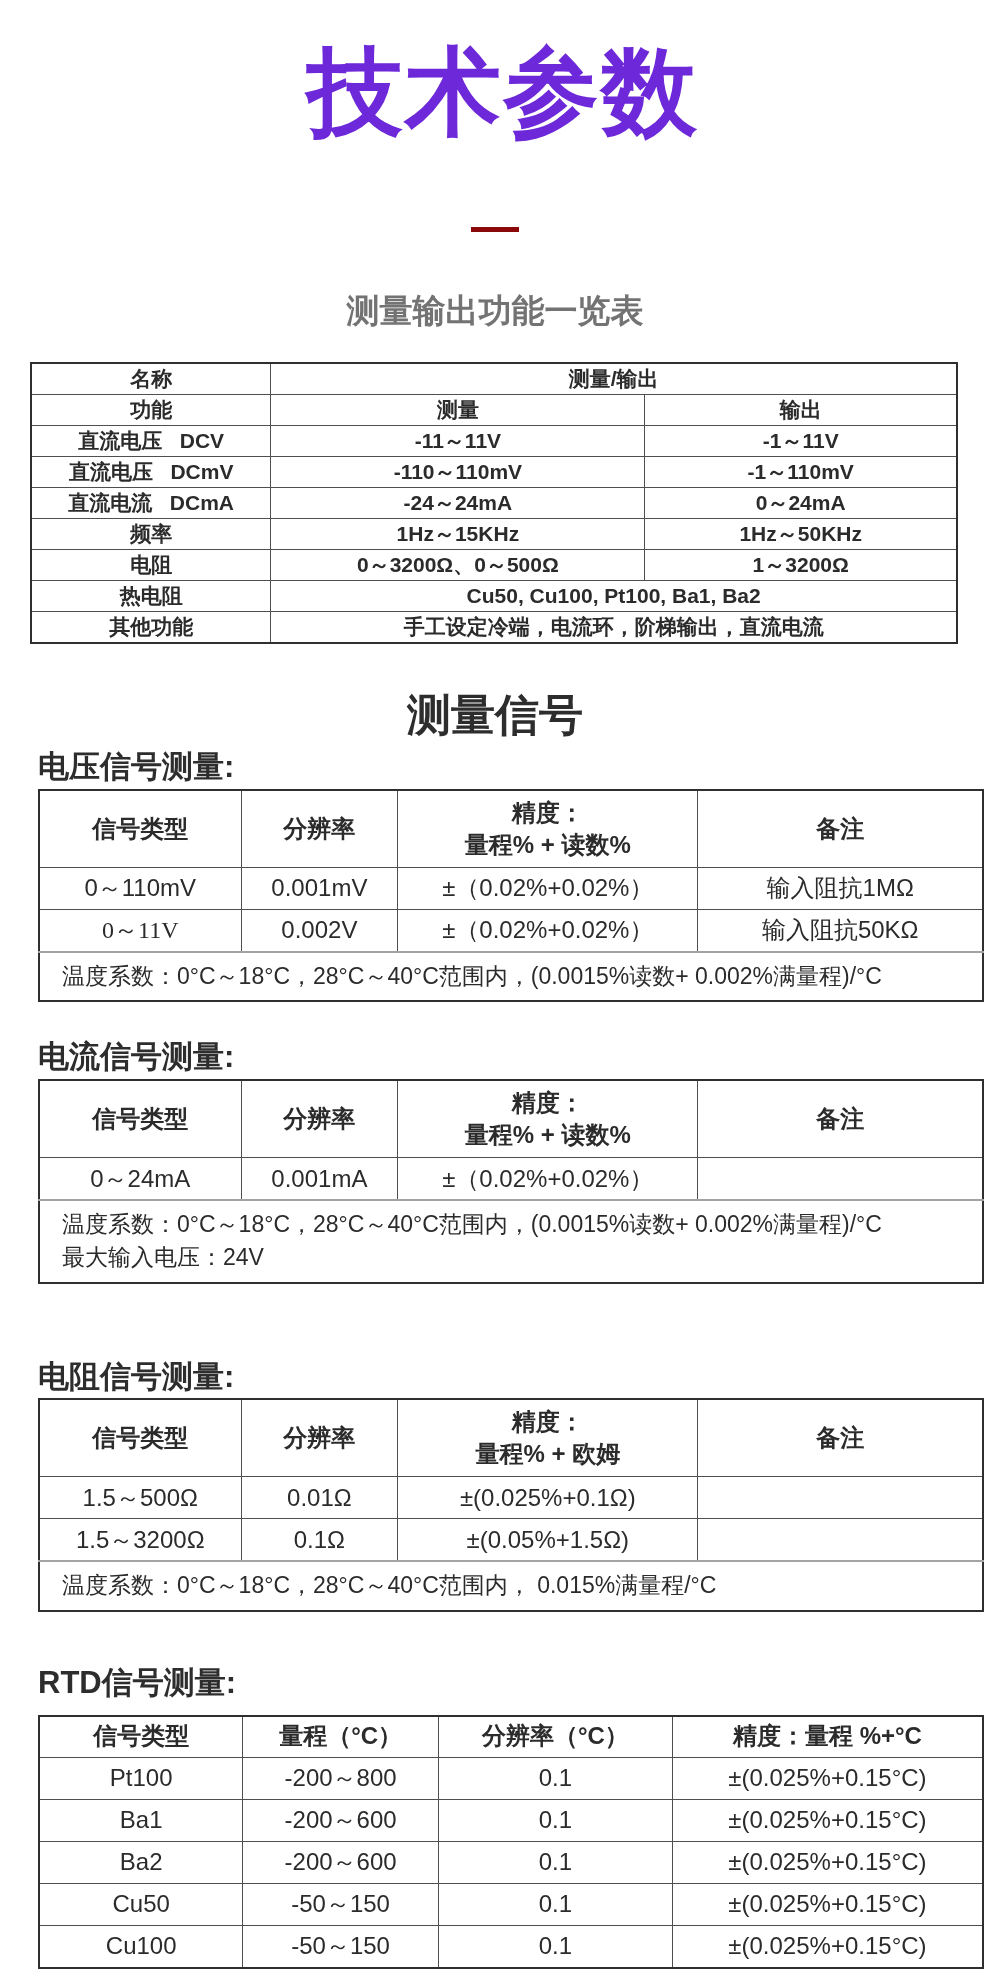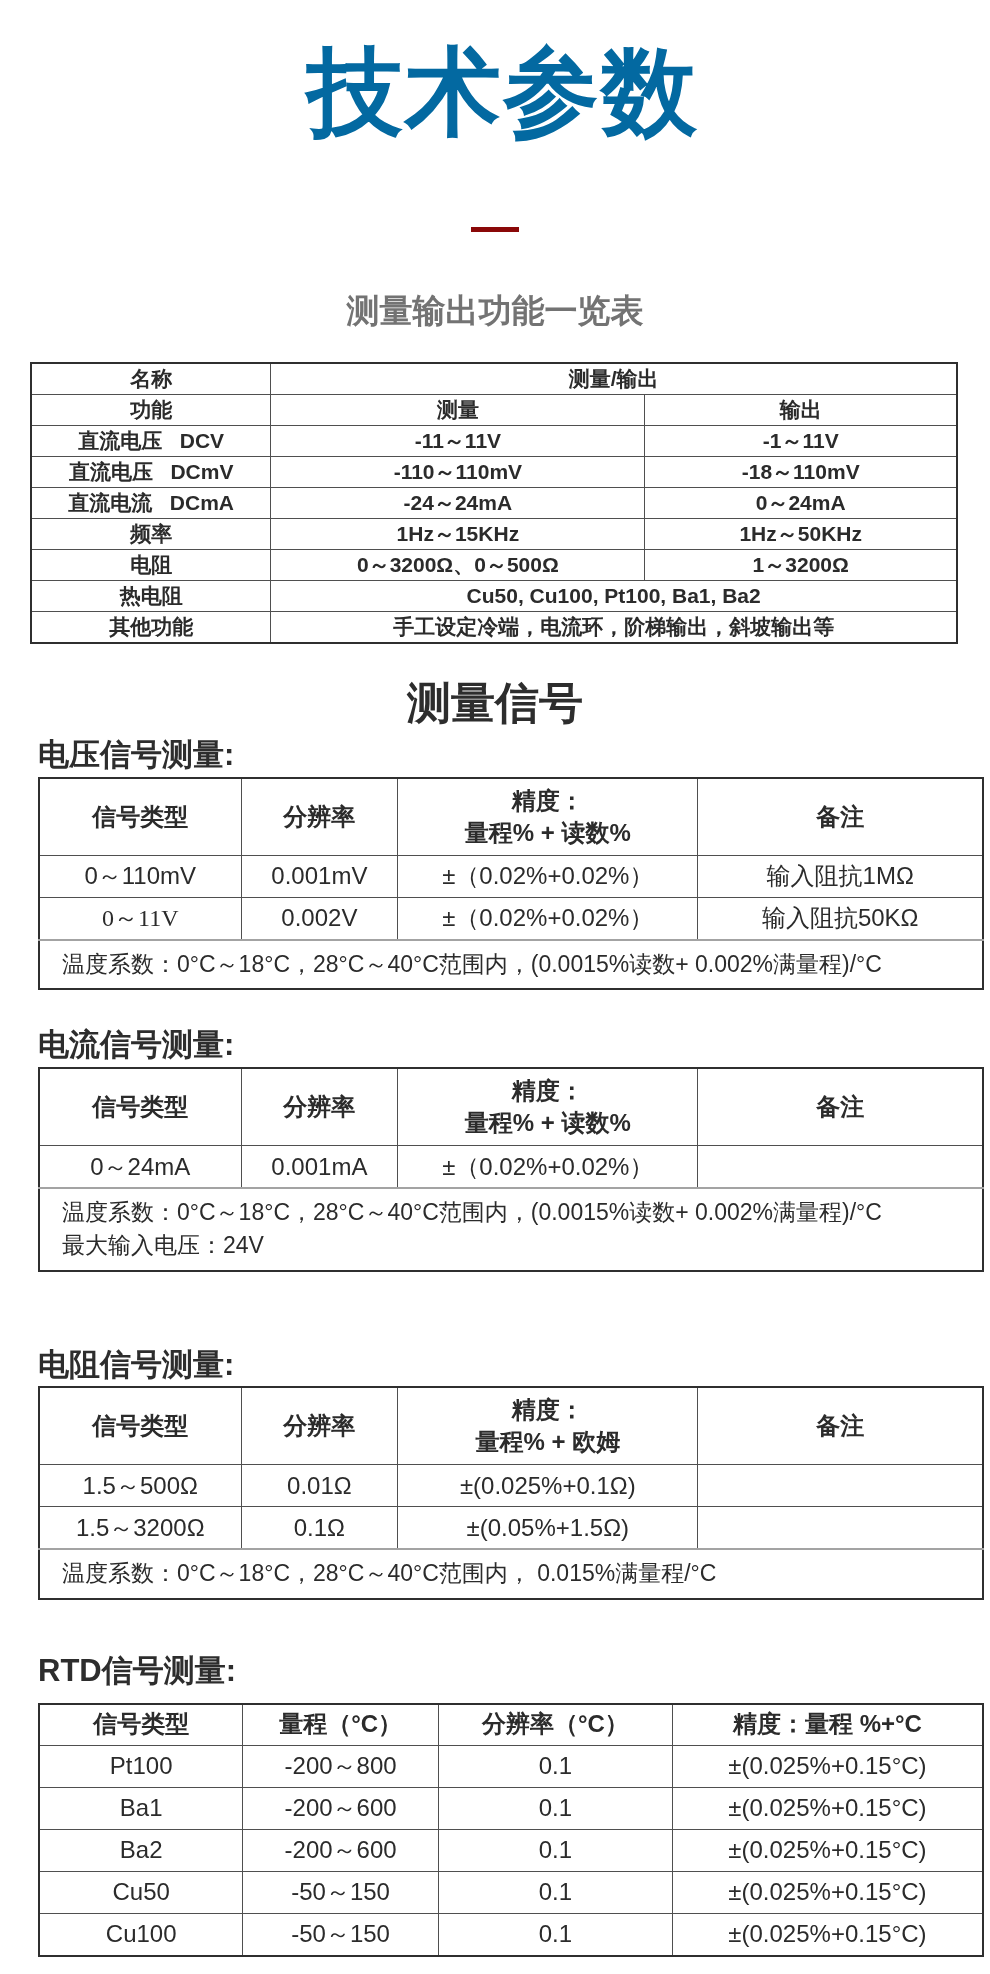--- a/index.html
+++ b/index.html
@@ -10,21 +10,21 @@
     color:#2b2b2b;
     font-family:"Liberation Sans","DejaVu Sans",sans-serif;
     overflow-x:hidden;
   }
   .page-title{
     margin:30px 0 0 0;
     font-size:96px;
     line-height:1.3;
     font-weight:bold;
     text-align:center;
-    color:#0369a1;
+    color:#6d28d9;
     letter-spacing:2px;
     padding-left:16px;
   }
   .divider{
     width:48px;height:5px;
     margin:72px auto 0 auto;
     background:#8a0808;
   }
   .ov-heading{
     margin:56px 0 0 0;
@@ -47,21 +47,21 @@
     text-align:center;
     font-size:21px;
     font-weight:bold;
     overflow:hidden;
   }
   .ov-c0{width:25.9%}
   .ov-c1{width:40.4%}
   .ov-c2{width:33.7%}
 
   .sig-heading{
-    margin:30px 0 0 0;
+    margin:42px 0 0 0;
     font-size:44px;
     line-height:1.3;
     font-weight:bold;
     text-align:center;
     color:#2d2d2d;
   }
   .sec-label{
     margin:5px 0 0 38px;
     font-size:31px;
     line-height:1.25;
@@ -136,21 +136,21 @@
         <td>输出</td>
       </tr>
       <tr>
         <td>直流电压&nbsp;&nbsp;&nbsp;DCV</td>
         <td>-11～11V</td>
         <td>-1～11V</td>
       </tr>
       <tr>
         <td>直流电压&nbsp;&nbsp;&nbsp;DCmV</td>
         <td>-110～110mV</td>
-        <td>-18～110mV</td>
+        <td>-1～110mV</td>
       </tr>
       <tr>
         <td>直流电流&nbsp;&nbsp;&nbsp;DCmA</td>
         <td>-24～24mA</td>
         <td>0～24mA</td>
       </tr>
       <tr>
         <td>频率</td>
         <td>1Hz～15KHz</td>
         <td>1Hz～50KHz</td>
@@ -159,21 +159,21 @@
         <td>电阻</td>
         <td>0～3200Ω、0～500Ω</td>
         <td>1～3200Ω</td>
       </tr>
       <tr>
         <td>热电阻</td>
         <td colspan="2">Cu50, Cu100, Pt100, Ba1, Ba2</td>
       </tr>
       <tr>
         <td>其他功能</td>
-        <td colspan="2">手工设定冷端，电流环，阶梯输出，斜坡输出等</td>
+        <td colspan="2">手工设定冷端，电流环，阶梯输出，直流电流</td>
       </tr>
     </tbody>
   </table>
 
 <div class="sig-heading">测量信号</div>
 
 <div class="sec-label">电压信号测量:</div>
 <table class="sig">
   <colgroup>
       <col class="sc0">

